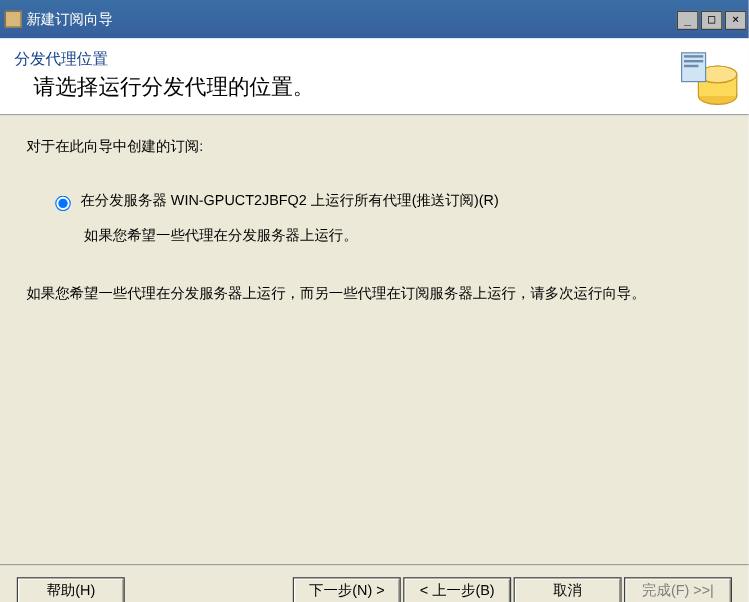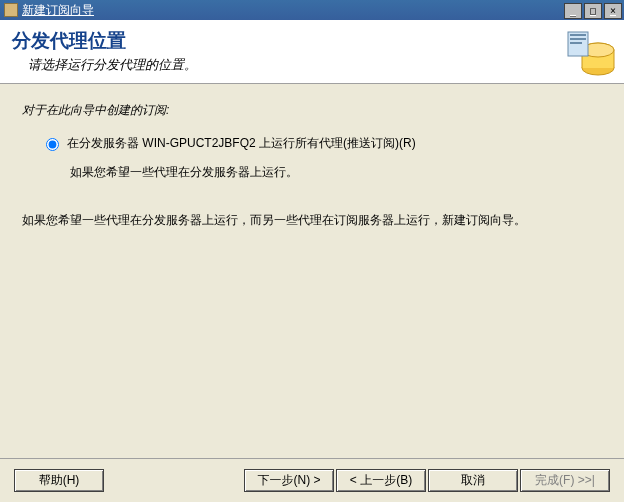--- a/index.html
+++ b/index.html
@@ -6,27 +6,26 @@
   body {
     margin: 0;
     font-family: "Microsoft YaHei", SimSun, Tahoma, sans-serif;
     font-size: 12px;
     background: #fff;
     width: 624px;
     height: 502px;
     overflow: hidden;
   }
   .titlebar {
-    height: 20px;
+    height: 32px;
     background: linear-gradient(to bottom, #3a6ea5 0%, #365f9c 100%);
     color: #fff;
     display: flex;
     align-items: center;
     padding-left: 4px;
-    text-decoration: underline;
   }
   .titlebar .app-icon {
     width: 14px; height: 14px;
     background: #d7b87a;
     border: 1px solid #8a7340;
     margin-right: 4px;
   }
   .title-text { flex: 1; font-size: 12px; white-space: nowrap; overflow: hidden; }
   .win-buttons { display: flex; }
   .win-btn {
@@ -44,36 +43,36 @@
   .header-panel {
     height: 64px;
     background: #fff;
     border-bottom: 1px solid #a0a0a0;
     display: flex;
     align-items: flex-start;
     padding: 8px 12px;
     position: relative;
   }
   .header-text { flex: 1; }
-  .header-title { font-size: 19px; font-weight: bold; color: #15428b; margin-bottom: 2px; }
-  .header-subtitle { font-size: 13px; color: #000; padding-left: 16px; font-style: italic; }
+  .header-title { font-size: 13px; font-weight: normal; color: #15428b; margin-bottom: 2px; }
+  .header-subtitle { font-size: 18px; color: #000; padding-left: 16px; }
   .header-icon {
     position: absolute;
     right: 8px; top: 8px;
     width: 52px; height: 48px;
   }
   .content {
     background: #ece9d8;
     height: 374px;
     padding: 18px 22px 10px 22px;
     color: #000;
   }
-  .intro { margin-bottom: 16px; font-style: italic; }
+  .intro { margin-bottom: 28px; }
   .radio-block { margin-left: 24px; margin-bottom: 24px; }
-  .radio-row { display: flex; align-items: center; margin-bottom: 10px; }
+  .radio-row { display: flex; align-items: flex-end; margin-bottom: 10px; }
   .radio-row input { margin: 2px 8px 0 0; }
   .radio-desc { margin-left: 24px; margin-top: 12px; }
   .footer-note { margin-top: 30px; line-height: 1.6; }
   .button-bar {
     background: #ece9d8;
     height: 44px;
     border-top: 1px solid #a0a0a0;
     display: flex;
     align-items: center;
     padding: 0 14px;
@@ -132,21 +131,21 @@
     <label class="radio-row">
       <input type="radio" name="loc" checked="" style="">
       <span>
         <span>在分发服务器 </span><span>WIN-GPUCT2JBFQ2</span><span> 上运行所有代理(推送订阅)(R)</span>
       </span>
     </label>
     <div class="radio-desc">如果您希望一些代理在分发服务器上运行。</div>
   </div>
 
 
-  <div class="footer-note">如果您希望一些代理在分发服务器上运行，而另一些代理在订阅服务器上运行，新建订阅向导。</div>
+  <div class="footer-note">如果您希望一些代理在分发服务器上运行，而另一些代理在订阅服务器上运行，请多次运行向导。</div>
 </div>
 
 <div class="button-bar">
   <button class="wiz-btn">帮助(H)</button>
   <div class="spacer"></div>
   <button class="wiz-btn">下一步(N) &gt;</button>
   <button class="wiz-btn">&lt; 上一步(B)</button>
   <button class="wiz-btn">取消</button>
   <button class="wiz-btn" disabled="">完成(F) &gt;&gt;|</button>
 </div>

